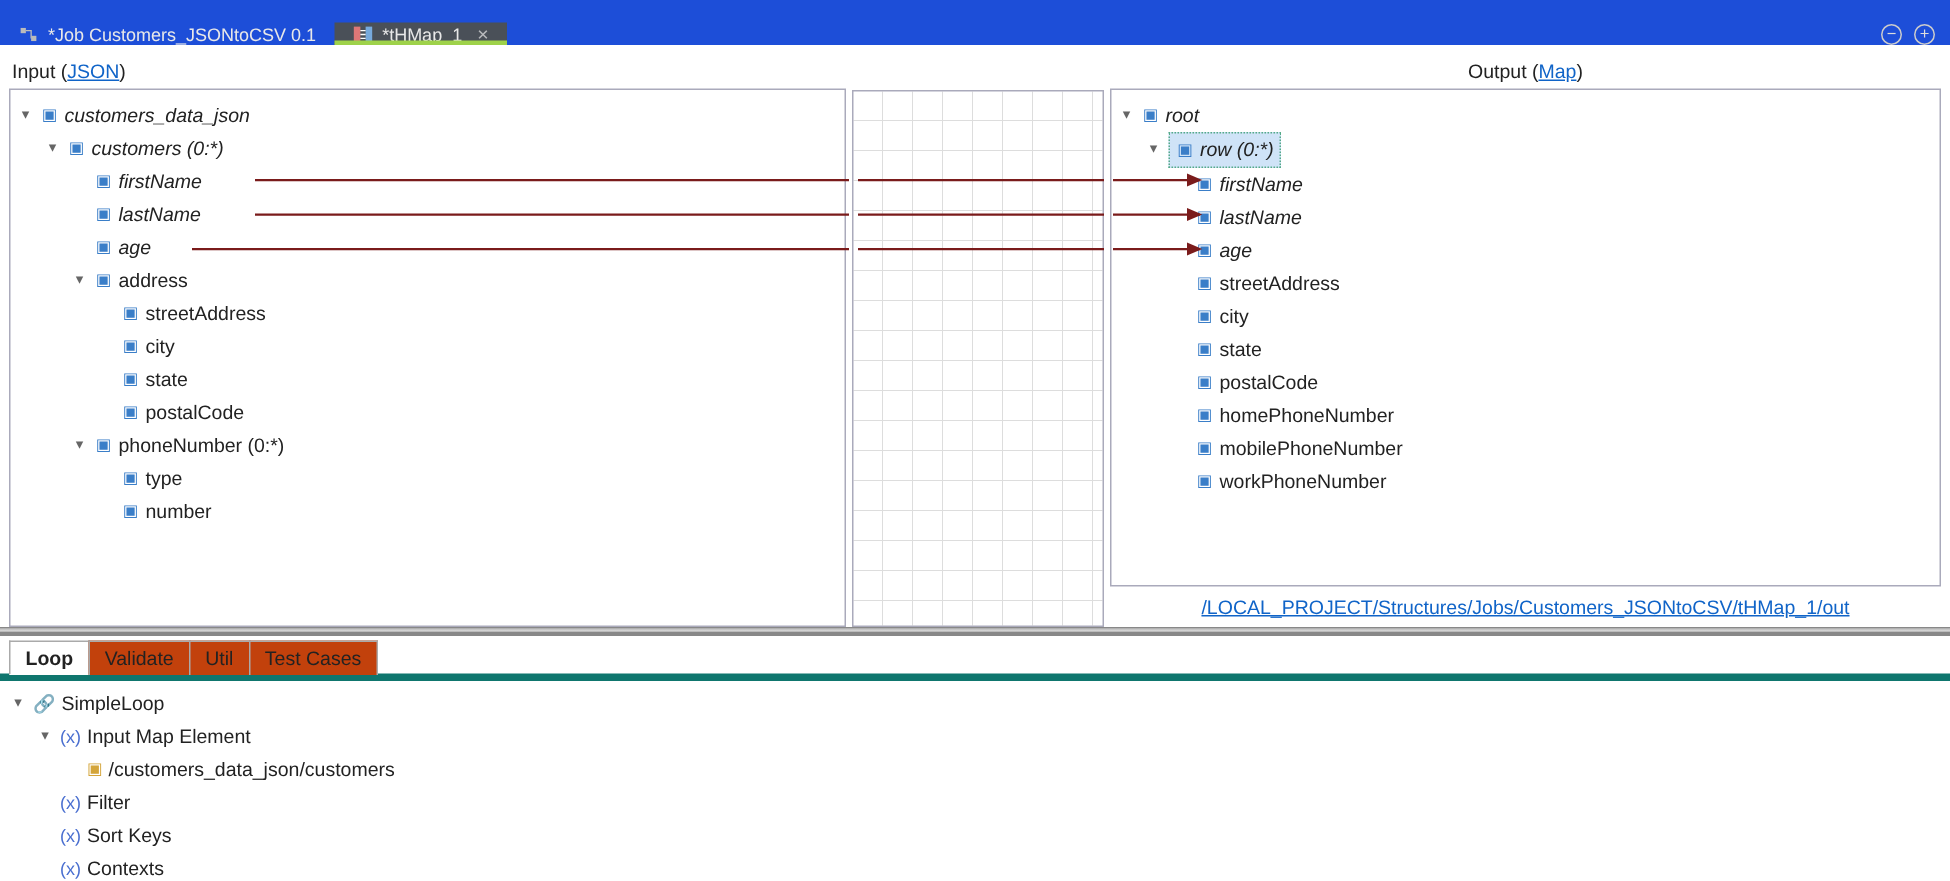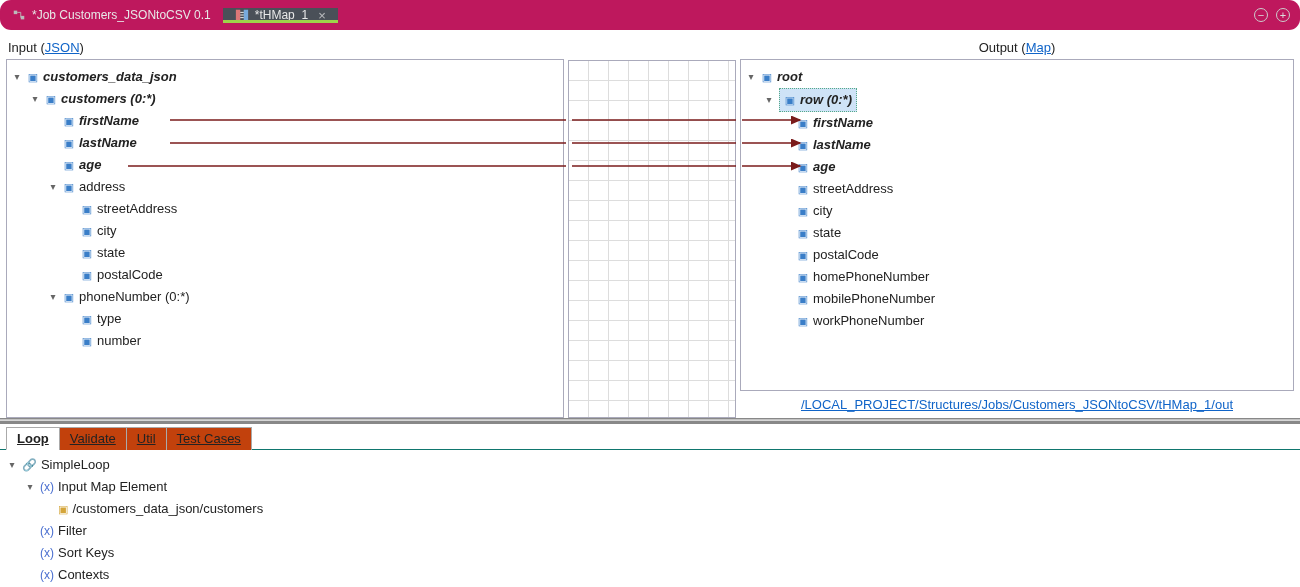--- a/index.html
+++ b/index.html
@@ -6,27 +6,26 @@
   body {
     font-family: "Segoe UI", Tahoma, sans-serif;
     font-size: 13px;
     color: #222;
     background: #fff;
     width: 1300px;
     height: 587px;
     overflow: hidden;
   }
   .tabbar {
-    background: #be185d;
+    background: #1d4ed8;
     height: 30px;
     display: flex;
-    align-items: center;
+    align-items: flex-end;
     color: #e8e8e8;
     position: relative;
-    border-radius: 11px;
   }
   .tab {
     display: flex;
     align-items: center;
     padding: 0 12px;
     gap: 6px;
     cursor: pointer;
     font-size: 12px;
     position: relative;
   }
@@ -123,21 +122,21 @@
   }
   .toggle.empty { visibility: hidden; }
   .node-icon {
     width: 12px; height: 12px;
     display: inline-flex;
     align-items: center;
     justify-content: center;
     font-size: 11px;
     color: #3a7ec8;
   }
-  .bold { font-weight: 700; font-style: italic; }
+  .bold { font-weight: 400; font-style: italic; }
   .selected {
     background: #cfe3f7;
     border: 1px dotted #5a8;
     padding: 0 4px;
     display: inline-flex;
     align-items: center;
     gap: 4px;
   }
 
   
@@ -158,24 +157,23 @@
     background: #fff;
   }
   .lower-divider {
     height: 4px;
     background: linear-gradient(#b8b8b8,#e0e0e0);
     border-top: 1px solid #888;
     border-bottom: 1px solid #888;
   }
   .subtabs {
     display: flex;
-    border-bottom: 1px solid #0f766e;
+    border-bottom: 5px solid #0f766e;
     margin-top: 2px;
     padding-left: 6px;
-    text-decoration: underline;
   }
   .subtab {
     border: 1px solid #aaa;
     border-bottom: none;
     padding: 3px 10px;
     font-size: 13px;
     margin-right: -1px;
     background: #c2410c;
     cursor: pointer;
     position: relative;

